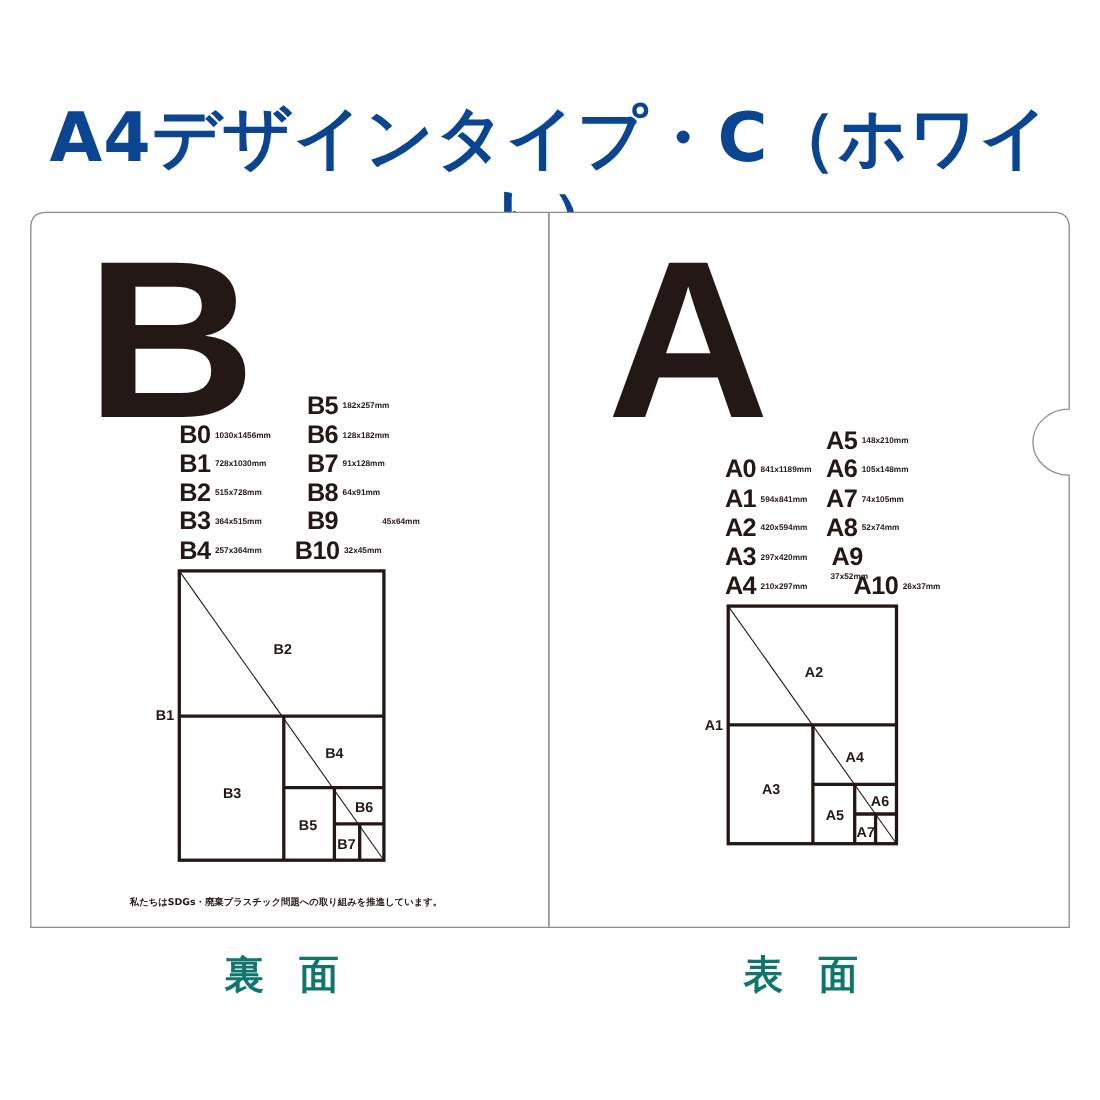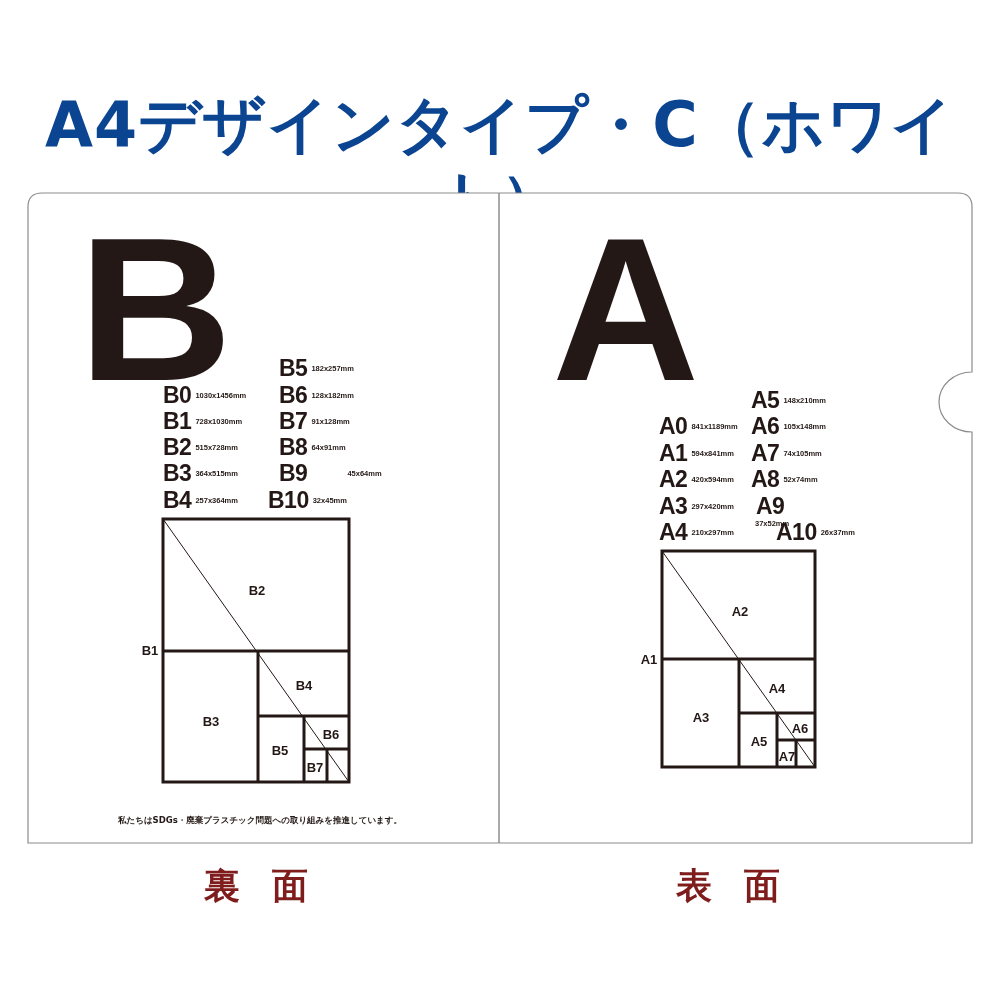--- a/index.html
+++ b/index.html
@@ -7,21 +7,21 @@
   .title { position:absolute; left:0; top:88px; width:1000px; text-align:center; font-size:62px; font-weight:bold; color:#0b4591; letter-spacing:1px; line-height:74px; }
   .folder { position:absolute; left:0; top:0; width:1000px; height:1000px; }
   .big { position:absolute; font-family:"Liberation Sans", sans-serif; font-weight:bold; color:#231815; line-height:1; }
   .big-b { left:78px; top:207px; font-size:204px; transform:scaleX(1.05); transform-origin:left top; }
   .big-a { left:552px; top:207px; font-size:204px; }
   .size-row { position:absolute; display:flex; align-items:center; color:#231815; white-space:nowrap; }
   .size-code { font-family:"Liberation Sans", sans-serif; font-weight:bold; font-size:23px; line-height:26px; letter-spacing:-0.5px; }
   .size-dim { font-family:"Liberation Sans", sans-serif; font-weight:bold; font-size:7.5px; margin-left:4px; }
   .diag-label { position:absolute; font-family:"Liberation Sans", sans-serif; font-weight:bold; font-size:13px; color:#231815; transform:translate(-50%,-50%); }
   .notice { position:absolute; left:118px; top:815px; font-size:8.5px; font-weight:bold; color:#231815; white-space:nowrap; }
-  .side-label { position:absolute; top:862px; font-size:36px; font-weight:bold; color:#7f1d1d; letter-spacing:32px; }
+  .side-label { position:absolute; top:862px; font-size:36px; font-weight:bold; color:#0f766e; letter-spacing:32px; }
 </style>
 </head>
 <body>
 
 <div class="title">A4デザインタイプ・C（ホワイト）</div>
 
 <svg class="folder" width="1000" height="1000" viewBox="0 0 1000 1000">
   <path d="M28 843 L28 207 Q28 193 42 193 L958 193 Q972 193 972 207 L972 372 A33 30 0 0 0 972 432 L972 843 Z" fill="#ffffff" stroke="#8c8c8c" stroke-width="1.2"></path>
   <line x1="499" y1="193" x2="499" y2="843" stroke="#8c8c8c" stroke-width="1.5"></line>
 

